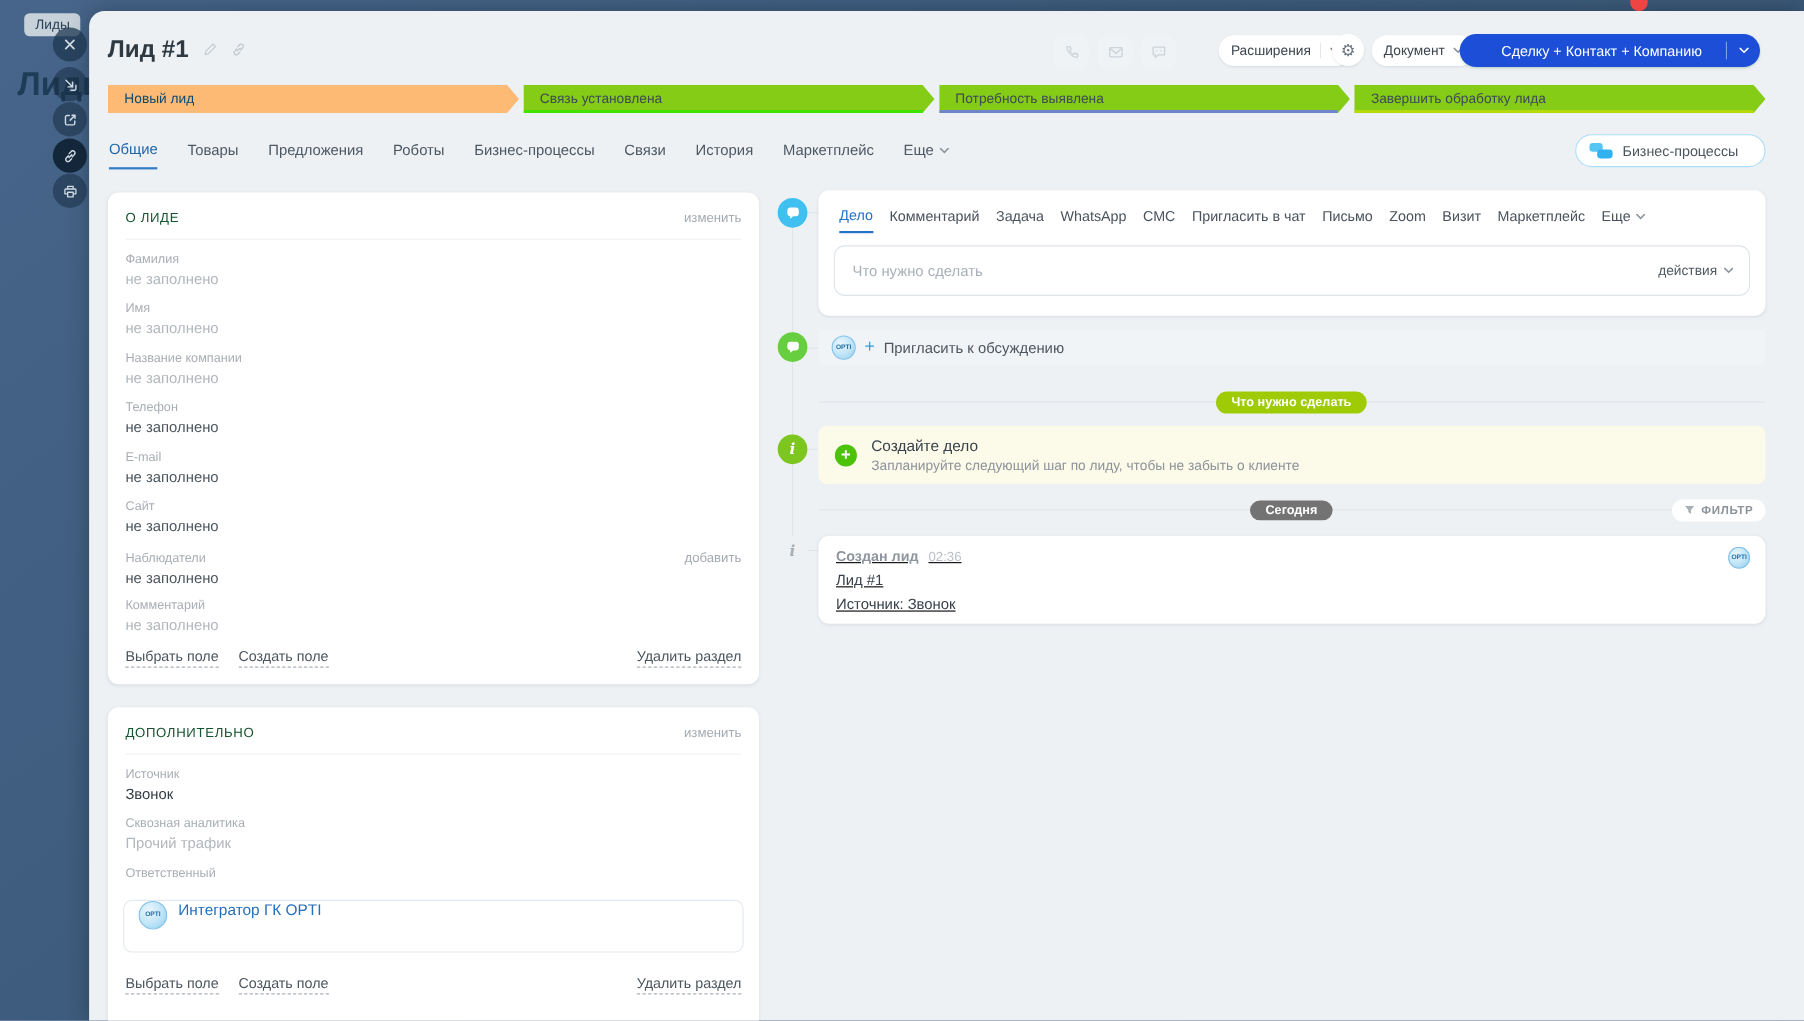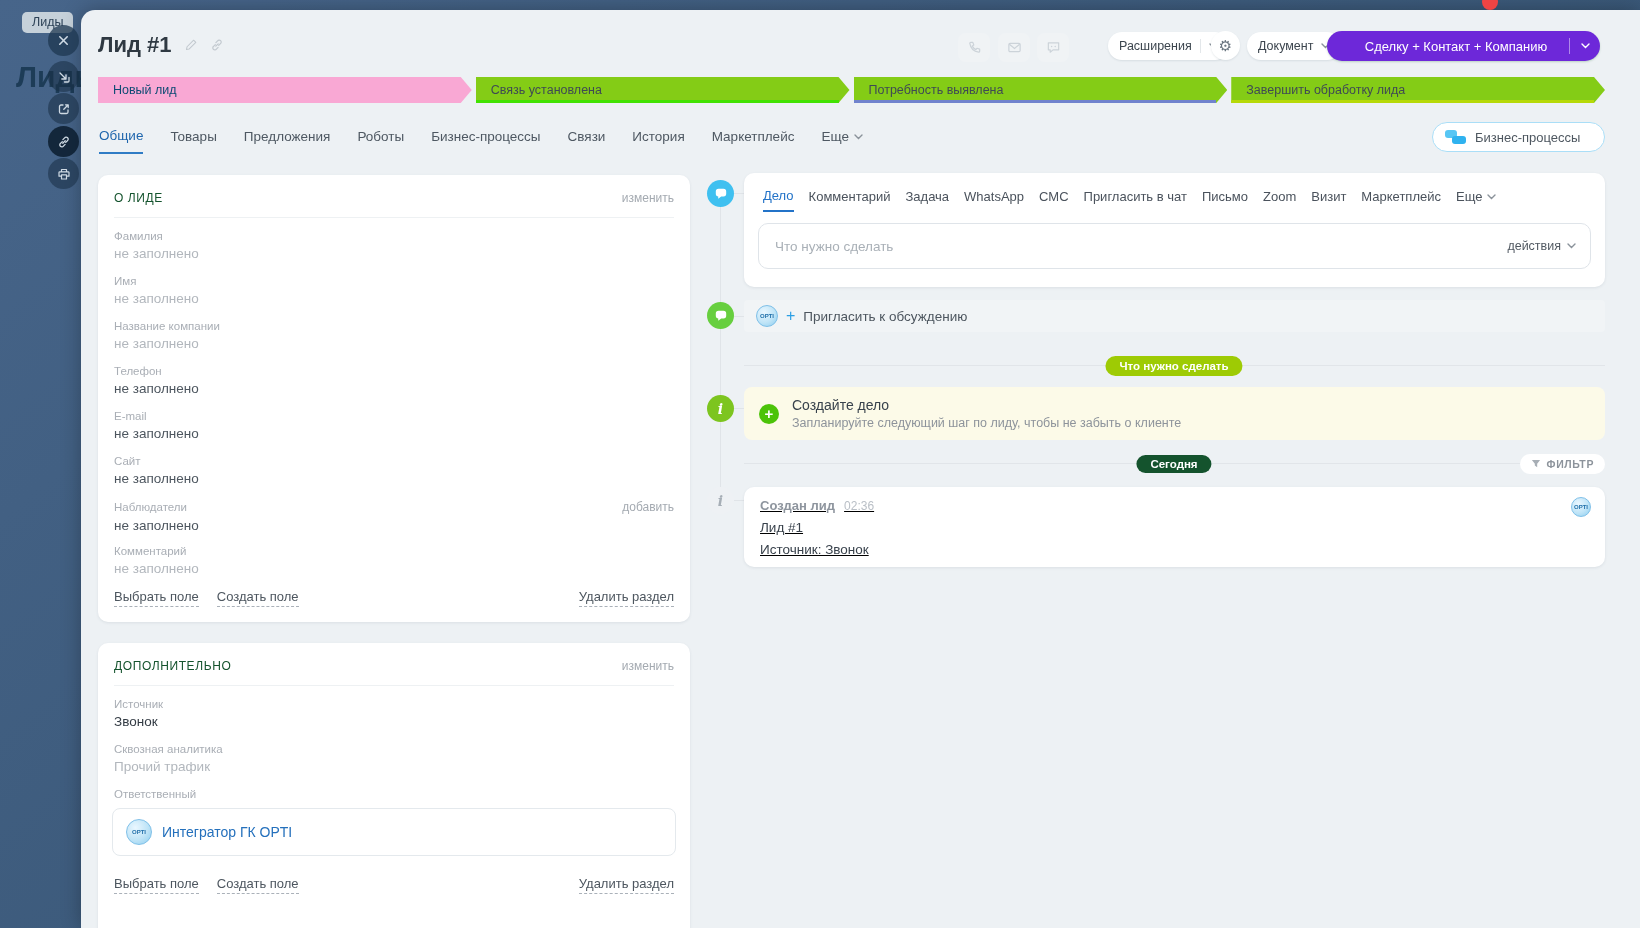--- a/index.html
+++ b/index.html
@@ -52,36 +52,36 @@
   }
   .pillbtn .sep{ width:1px; height:14px; background:#e3e7ea; }
   .gearbtn{
     position:absolute; left:1130px; top:21px; width:29px; height:29px; border-radius:50%;
     background:#fff; box-shadow:0 1px 2px rgba(60,80,100,.12);
     display:flex; align-items:center; justify-content:center;
     font-family:"DejaVu Sans", sans-serif; font-size:15px; color:#6b7680; cursor:pointer;
   }
   .convertbtn{
     position:absolute; left:1246px; top:21px; width:273px; height:30px; border-radius:16px;
-    background:#6d28d9; color:#fff; font-size:13px; display:flex; align-items:center;
+    background:#1d4ed8; color:#fff; font-size:13px; display:flex; align-items:center;
     padding:0 0 0 16px; cursor:pointer; box-shadow:0 1px 2px rgba(40,120,60,.25);
   }
   .convertbtn .lbl{ flex:1; text-align:center; }
   .convertbtn .sep{ width:1px; height:16px; background:rgba(255,255,255,.45); }
   .convertbtn .chv{ width:30px; display:flex; justify-content:center; }
 
   
   .stagebar{ position:absolute; left:17px; top:67px; width:1507px; height:26px; display:flex; gap:4px; }
   .stage{
     flex:1; position:relative; font-size:12.5px; line-height:26px; padding-left:15px;
     white-space:nowrap; overflow:hidden; cursor:pointer;
     clip-path:polygon(0 0, calc(100% - 11px) 0, 100% 50%, calc(100% - 11px) 100%, 0 100%);
     background:#84cc16; color:#3f4a54;
   }
-  .stage.active{ background:#f9a8d4; color:#0d4a73; }
+  .stage.active{ background:#fdba74; color:#0d4a73; }
   .stage .strip{ position:absolute; left:0; right:11px; bottom:0; height:3px; }
 
   
   .maintabs{ position:absolute; left:18px; top:118px; display:flex; gap:27px; font-size:13.5px; color:#4e5862; }
   .mtab{ padding-bottom:9px; cursor:pointer; display:flex; align-items:center; gap:5px; }
   .mtab.active{ color:#1f66ad; border-bottom:2px solid #2f7cc5; }
   .bp-pill{
     position:absolute; left:1351px; top:112px; width:173px; height:30px; border-radius:16px;
     background:#fff; border:1px solid #aadef7; display:flex; align-items:center; gap:8px;
     padding:0 12px; font-size:13px; color:#4e5760; cursor:pointer;
@@ -101,22 +101,22 @@
   .fld{ height:45px; }
   .fld .lrow{ display:flex; justify-content:space-between; align-items:baseline; }
   .fld .l{ font-size:11.5px; color:#a9aeb5; }
   .fld .v{ font-size:13.5px; color:#b2b7bd; margin-top:4px; }
   .fld.dark .v{ color:#4d565f; }
   .fld.black .v{ color:#333b44; }
   .card-f{ display:flex; gap:18px; padding:0 16px; }
   .fieldlink{ font-size:13px; color:#4d565f; border-bottom:1px dashed #aab1b9; padding-bottom:2px; cursor:pointer; }
   .fieldlink.right{ margin-left:auto; }
   .resp-box{
-    margin:8px 14px 0; height:48px; border:1px solid #e4e9ed; border-radius:8px;
-    display:flex; align-items:center; gap:10px; padding:0 13px;
+    margin:18px 14px 0; height:48px; border:1px solid #e4e9ed; border-radius:8px;
+    display:flex; align-items:flex-start; gap:10px; padding:0 13px;
   }
   .resp-name{ font-size:14px; color:#2470bc; cursor:pointer; }
 
   .avatar{
     border-radius:50%; background:radial-gradient(circle at 35% 32%, #eaf7ff, #bfe4f7 55%, #8bcdef);
     border:1px solid #7fc0e8; display:flex; align-items:center; justify-content:center;
     font-size:6px; font-weight:bold; color:#1f6fa9; overflow:hidden; flex:none;
   }
 
   
@@ -166,21 +166,21 @@
   .plus-circle{
     width:20px; height:20px; border-radius:50%; background:#4cc308; color:#fff;
     display:flex; align-items:center; justify-content:center; font-size:15px; font-weight:bold;
     cursor:pointer; flex:none;
   }
   .hint-t{ font-size:14px; color:#38424c; }
   .hint-s{ font-size:12.5px; color:#8d939b; margin-top:3px; }
 
   .today-pill{
     position:absolute; left:1093px; top:445px; transform:translateX(-50%);
-    background:#14532d; color:#fff; font-size:11.5px; font-weight:bold;
+    background:#737373; color:#fff; font-size:11.5px; font-weight:bold;
     padding:3px 14px; border-radius:12px; z-index:1; cursor:pointer;
   }
   .filter-pill{
     position:absolute; right:35px; top:444px; height:20px; background:#fff; border-radius:11px;
     display:flex; align-items:center; gap:6px; padding:0 11px; z-index:1; cursor:pointer;
     font-size:10.5px; font-weight:bold; letter-spacing:.6px; color:#8c939b;
   }
 
   .entry-card{ left:663px; top:477px; width:861px; height:80px; padding:11px 16px; }
   .entry-h{ display:flex; align-items:baseline; gap:9px; }

